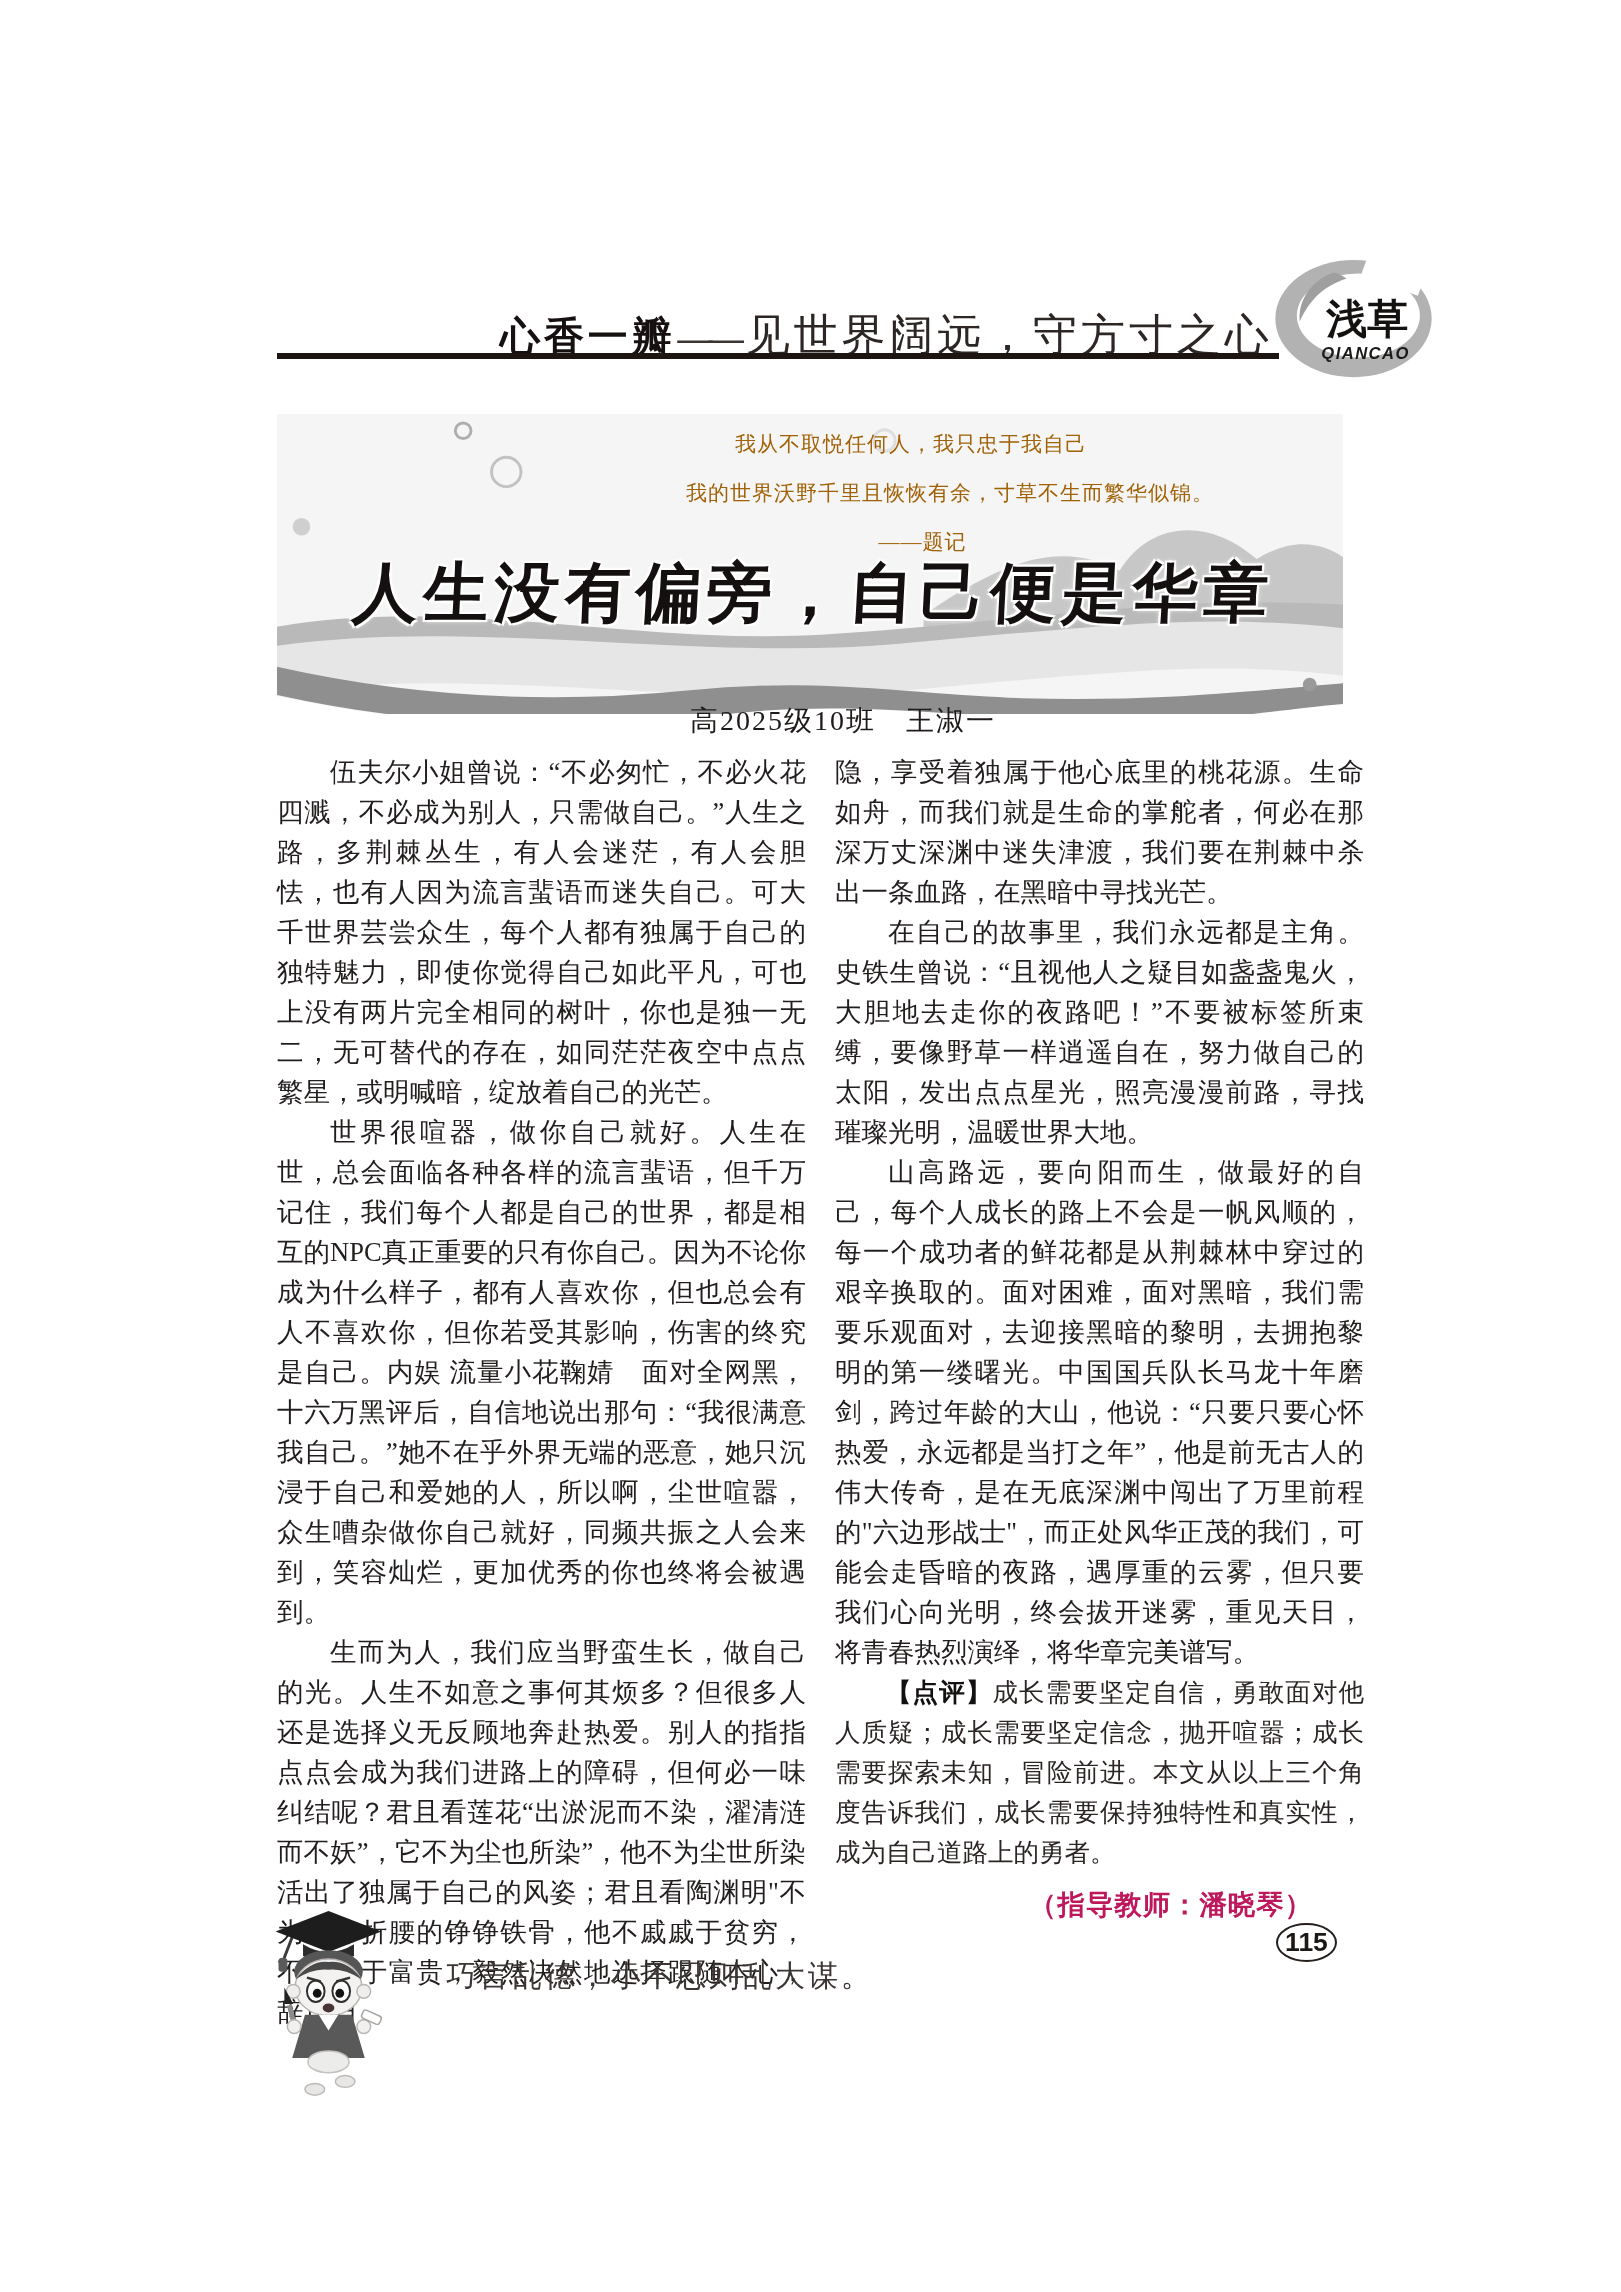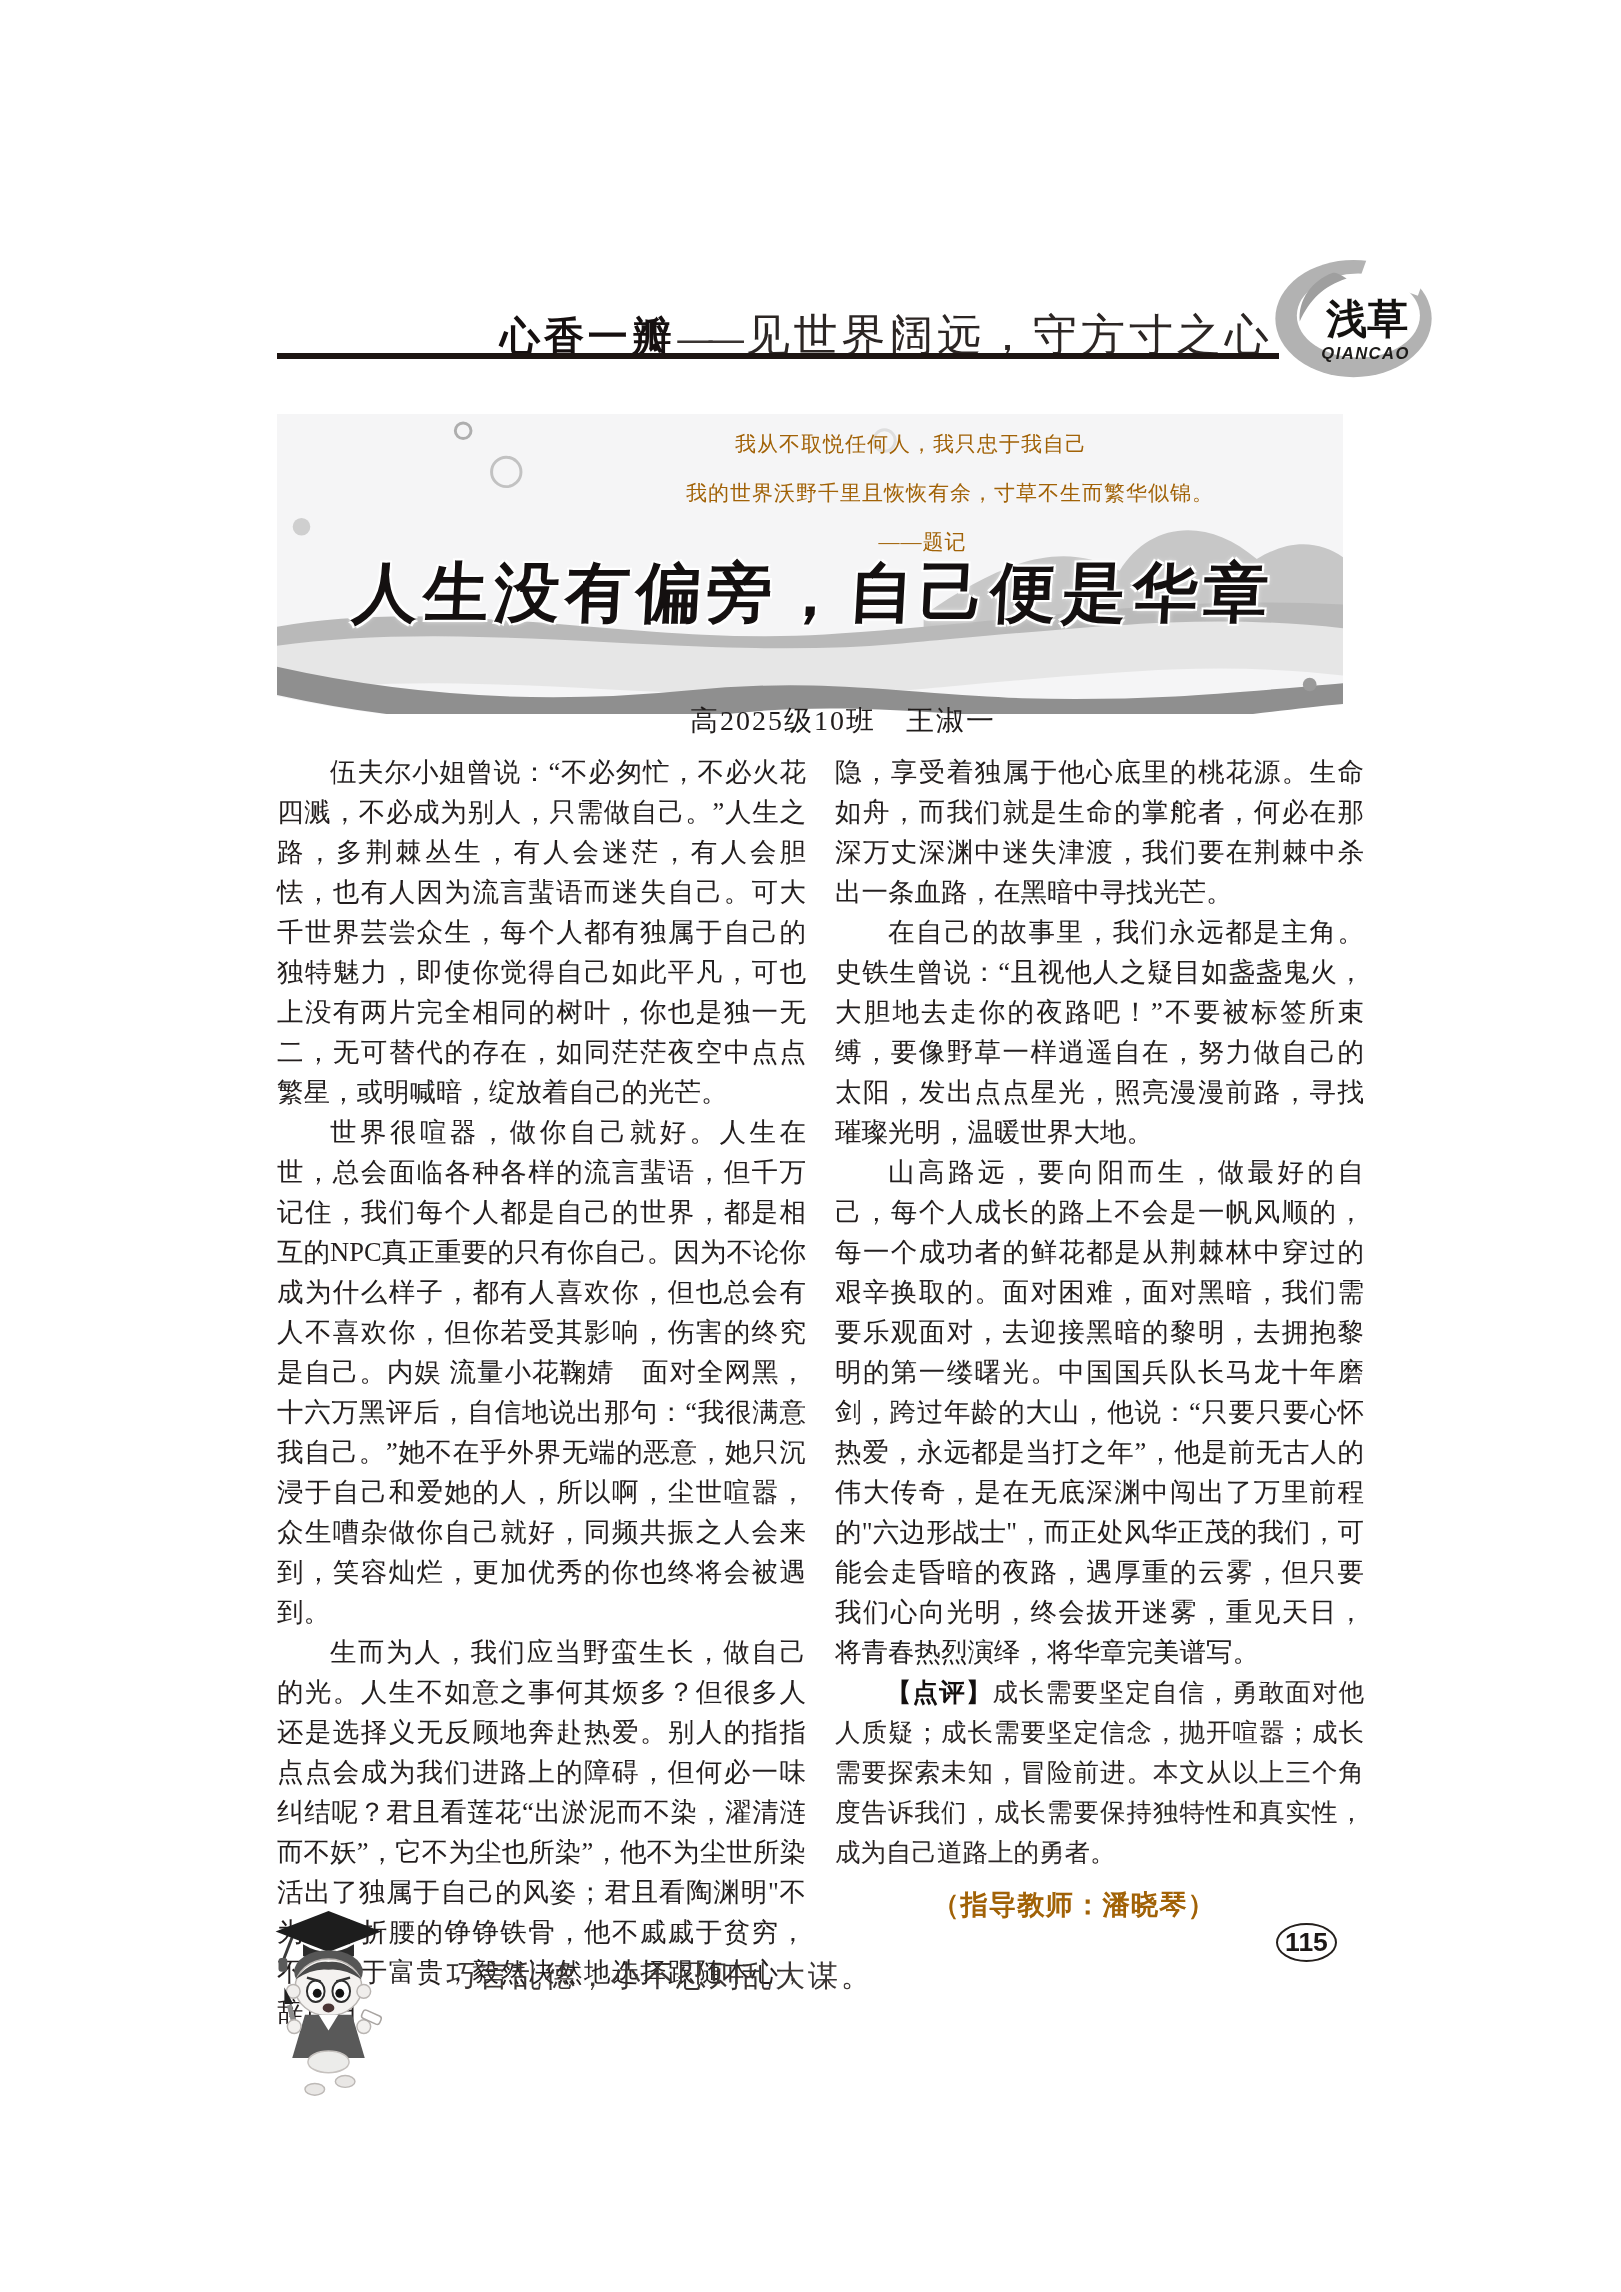--- a/index.html
+++ b/index.html
@@ -28,22 +28,22 @@
   
   .col{position:absolute;top:752px;width:529px;font-size:26.5px;line-height:40px;text-align:justify;color:#231e1e;}
   .col p{margin:0;}
   .col p.indent{text-indent:2em;}
   .col-left{left:277px;}
   .col-right{left:835px;}
   
   .comment{margin-top:15.7px;font-family:"Liberation Serif",cursive,serif;font-size:25.5px;line-height:40px;
            color:#2b2524;text-indent:2em;text-align:justify;}
   .comment .pl{font-family:"Liberation Sans","DejaVu Sans",sans-serif;font-weight:900;font-style:normal;color:#131010;}
-  .teacher-line{margin-top:11.8px;text-align:center;padding-right:51px;font-family:"Liberation Sans","DejaVu Sans",sans-serif;
-                font-weight:700;font-size:27.4px;color:#a16207;letter-spacing:1px;}
+  .teacher-line{margin-top:11.8px;text-align:right;padding-right:51px;font-family:"Liberation Sans","DejaVu Sans",sans-serif;
+                font-weight:700;font-size:27.4px;color:#be185d;letter-spacing:1px;}
   
   .footer-row{position:absolute;left:254px;top:1909px;display:flex;align-items:flex-start;z-index:2;}
   .mascot{width:149px;height:196px;flex:0 0 auto;}
   .footer-quote{margin:47px 0 0 43px;font-family:"Liberation Serif",cursive,serif;font-size:30px;color:#3b3533;
                 letter-spacing:2.9px;white-space:nowrap;}
   .page-badge{position:absolute;left:1276px;top:1923px;width:57px;height:35px;border:2.9px solid #25201d;
               border-radius:50%;text-align:center;line-height:35px;z-index:2;
               font-family:"Liberation Sans","DejaVu Sans",sans-serif;font-weight:700;font-size:26.5px;color:#1c1816;}
 </style>
 </head>

